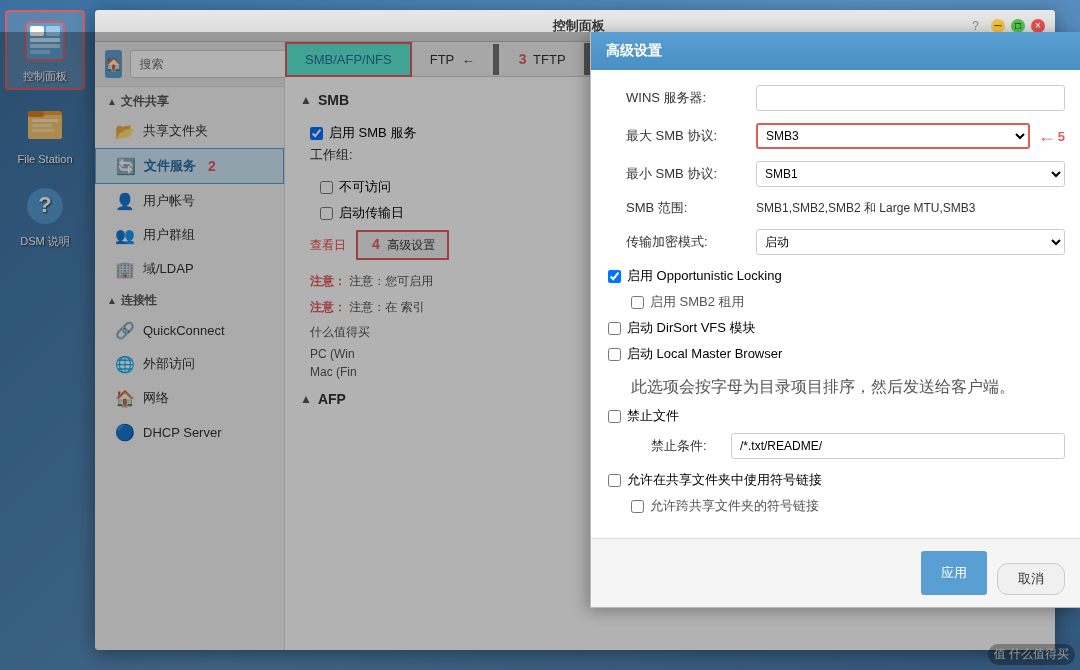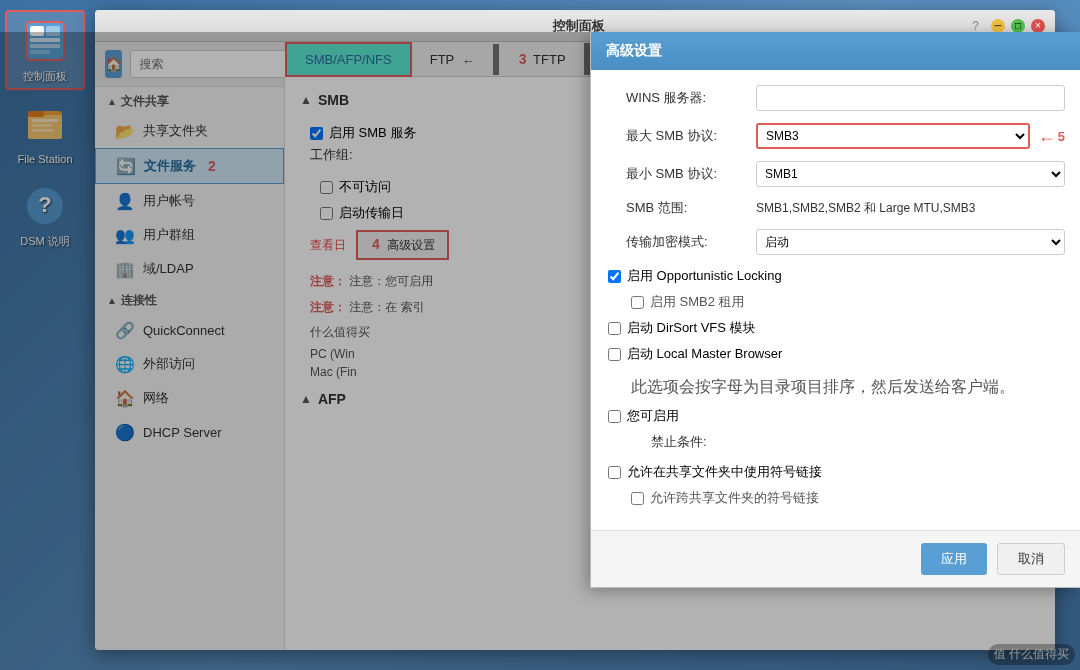--- a/index.html
+++ b/index.html
@@ -455,24 +455,25 @@
       border-radius: 3px;
       padding: 6px 20px;
       font-size: 13px;
       cursor: pointer;
     }
 
     .btn-secondary {
       background: #f0f0f0;
       color: #333;
       border: 1px solid #ccc;
-      border-radius: 3px;
+      border-radius: 11px;
       padding: 6px 20px;
       font-size: 13px;
       cursor: pointer;
+      margin-top: 12px;
     }
 
     
     .watermark {
       position: absolute;
       bottom: 5px;
       right: 5px;
       color: rgba(255,255,255,0.8);
       font-size: 12px;
       background: rgba(0,0,0,0.3);
@@ -752,25 +753,26 @@
 
         <div class="dialog-checkbox-row">
           <input type="checkbox" style="">
           <span>启动 Local Master Browser</span>
         </div>
 
         <div class="dialog-info-text">此选项会按字母为目录项目排序，然后发送给客户端。</div>
 
         <div class="dialog-checkbox-row">
           <input type="checkbox" style="">
-          <span>您可启用</span>
+          <span>禁止文件</span>
         </div>
 
         <div class="dialog-form-row" style="padding-left:25px;">
           <span class="dialog-label" style="width:80px;">禁止条件:</span>
+          <input class="dialog-input" type="text" style="flex: 1 1 0%;" value="/*.txt/README/">
         </div>
 
         <div class="dialog-checkbox-row">
           <input type="checkbox" style="">
           <span>允许在共享文件夹中使用符号链接</span>
         </div>
 
         <div class="dialog-sub-checkbox-row">
           <input type="checkbox" style="">
           <span>允许跨共享文件夹的符号链接</span>

